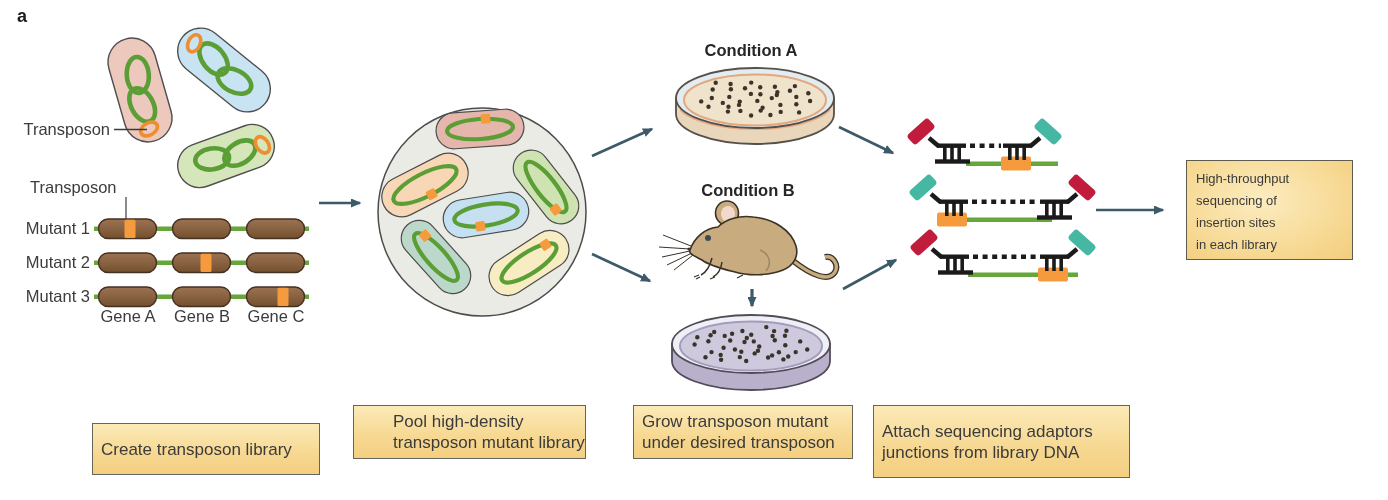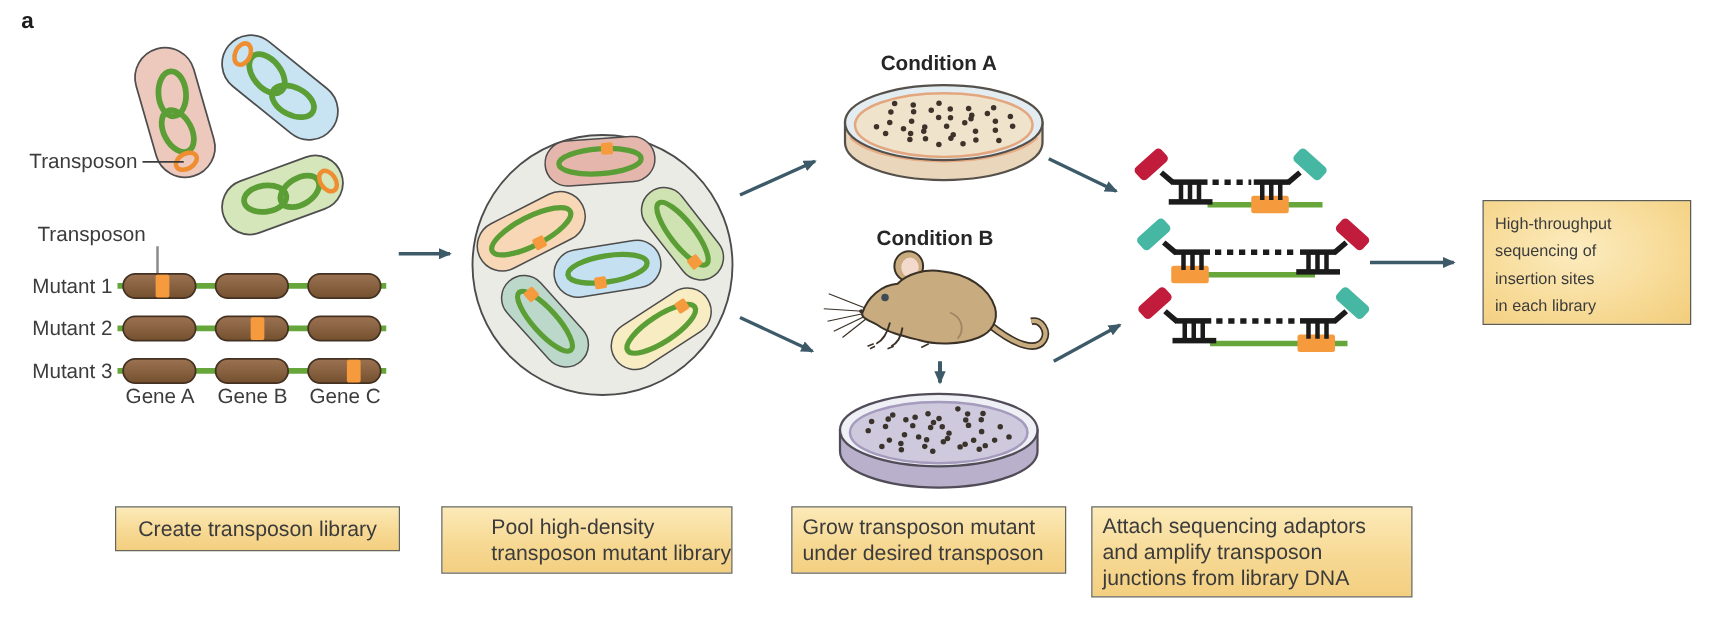--- a/index.html
+++ b/index.html
@@ -304,34 +304,33 @@
         <use href="#ladder" x="1040" y="254.5"></use>
         <line x1="973" y1="256.7" x2="1038" y2="256.7" stroke="#1b1b1b" stroke-width="4.4" stroke-dasharray="5 4.6"></line>
         <line x1="942" y1="257.5" x2="932" y2="249" stroke="#1b1b1b" stroke-width="4.4"></line>
         <line x1="1067" y1="257.5" x2="1077" y2="249" stroke="#1b1b1b" stroke-width="4.4"></line>
         <rect x="-14" y="-6.5" width="28" height="13" rx="3.5" fill="#c11c3b" transform="translate(924,242.5) rotate(-42)"></rect>
         <rect x="-14" y="-6.5" width="28" height="13" rx="3.5" fill="#45b7a3" transform="translate(1082,242.5) rotate(42)"></rect>
       </g>
     </g>
   </svg>
 
-  <div class="step-box" style="left:92px;top:405px;width:228px;height:36px;text-align:center;">
+  <div class="step-box" style="left:92px;top:423px;width:228px;height:52px;">
     <span>Create transposon library</span>
   </div>
   <div class="step-box" style="left:353px;top:405px;width:233px;height:54px;padding-left:39px;">
     <span>Pool high-density</span>
     <span>transposon mutant library</span>
   </div>
   <div class="step-box" style="left:633px;top:405px;width:220px;height:54px;">
     <span>Grow transposon mutant</span>
     <span>under desired transposon</span>
   </div>
   <div class="step-box" style="left:873px;top:405px;width:257px;height:73px;">
     <span>Attach sequencing adaptors</span>
-    <span>and amplify transposon</span>
     <span>junctions from library DNA</span>
   </div>
   <div class="result-box" style="left:1186px;top:160px;width:167px;height:100px;">
     <span>High-throughput</span>
     <span>sequencing of</span>
     <span>insertion sites</span>
     <span>in each library</span>
   </div>
 </div>
 

